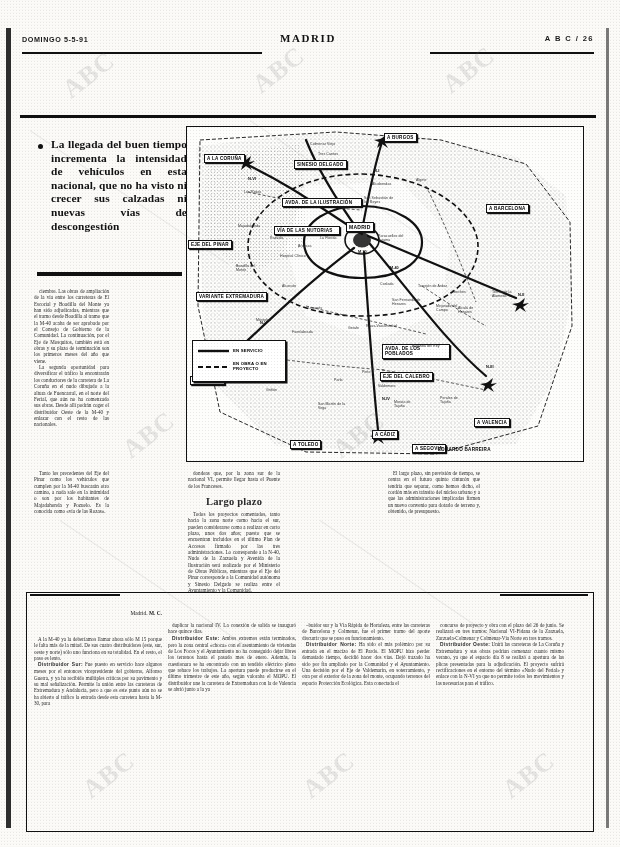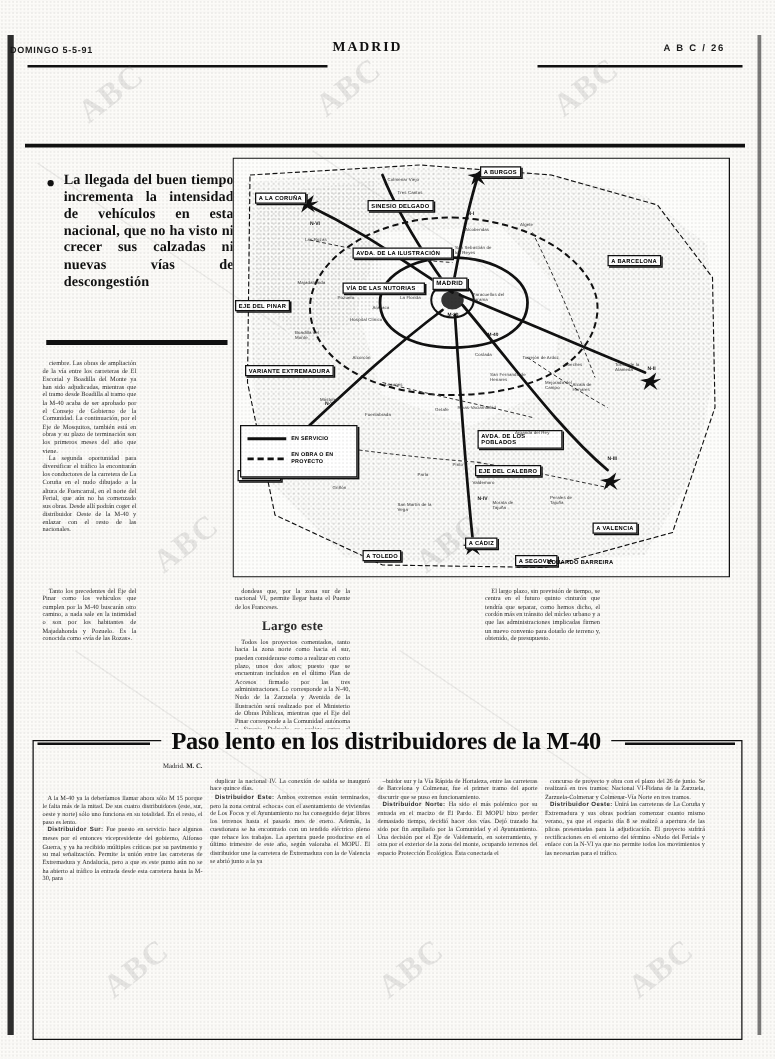--- a/index.html
+++ b/index.html
@@ -13,21 +13,21 @@
     position:absolute;inset:0;
     background:
       repeating-linear-gradient(0deg, rgba(0,0,0,0.012) 0px, rgba(0,0,0,0.012) 1px, rgba(0,0,0,0) 1px, rgba(0,0,0,0) 3px),
       #fcfbf8;
   }
   
   .spine{position:absolute;left:6px;top:28px;width:5px;height:800px;background:#111;opacity:.88;}
   .spine2{position:absolute;left:606px;top:28px;width:3px;height:800px;background:#111;opacity:.55;}
 
   
-  .masthead{position:absolute;left:8px;top:30px;width:572px;height:26px;}
+  .masthead{position:absolute;left:22px;top:30px;width:572px;height:26px;}
   .mast-date{position:absolute;left:0;top:5px;font-size:7.2px;letter-spacing:.6px;font-family:"Liberation Sans",sans-serif;font-weight:bold;color:#1a1a1a;}
   .mast-title{position:absolute;left:0;right:0;top:2px;text-align:center;font-size:11px;font-weight:bold;letter-spacing:1.6px;color:#111;}
   .mast-folio{position:absolute;right:0;top:4px;font-size:7.6px;font-weight:bold;letter-spacing:1.4px;font-family:"Liberation Sans",sans-serif;}
   .mast-rule-l{position:absolute;left:22px;top:52px;width:240px;height:2px;background:#111;}
   .mast-rule-r{position:absolute;left:430px;top:52px;width:164px;height:2px;background:#111;}
 
   
   .headline{
     position:absolute;left:20px;top:62px;width:580px;
     font-size:35px;line-height:40px;font-weight:bold;
@@ -146,21 +146,21 @@
   <div class="colbox c1">
     <p>ciembre. Las obras de ampliación de la vía entre los carreteras de El Escorial y Boadilla del Monte ya han sido adjudicadas, mientras que el tramo desde Boadilla al tramo que la M-40 acaba de ser aprobado por el Consejo de Gobierno de la Comunidad. La continuación, por el Eje de Mosquitos, también está en obras y su plazo de terminación son los primeros meses del año que viene.</p>
     <p>La segunda oportunidad para diversificar el tráfico la encontrarán los conductores de la carretera de La Coruña en el nudo dibujado a la altura de Fuencarral, en el norte del Ferial, que aún no ha comenzado sus obras. Desde allí podrán coger el distribuidor Oeste de la M-40 y enlazar con el resto de las nacionales.</p>
   </div>
   <div class="colbox c2">
     <p>Tanto los precedentes del Eje del Pinar como los vehículos que cumplen por la M-40 buscarán otro camino, a nada sale en la intimidad o son por los habitantes de Majadahonda y Pozuelo. Es la conocida como «vía de las Rozas».</p>
   </div>
 
   <div class="colbox mc1">
     <p>dondeas que, por la zona sur de la nacional VI, permite llegar hasta el Puente de los Franceses.</p>
-    <div class="sub-h">Largo este</div>
+    <div class="sub-h">Largo plazo</div>
     <p>Todos los proyectos comentados, tanto hacia la zona norte como hacia el sur, pueden considerarse como a realizar en corto plazo, unos dos años; puesto que se encuentran incluidos en el último Plan de Accesos firmado por las tres administraciones. Lo corresponde a la N-40, Nudo de la Zarzuela y Avenida de la Ilustración será realizado por el Ministerio de Obras Públicas, mientras que el Eje del Pinar corresponde a la Comunidad autónoma y Sinesio Delgado se realiza entre el Ayuntamiento y la Comunidad.</p>
   </div>
   <div class="colbox mc3">
     <p>El largo plazo, sin previsión de tiempo, se centra en el futuro quinto cinturón que tendría que separar, como hemos dicho, el cordón más en tránsito del núcleo urbano y a que las administraciones implicadas firmen un nuevo convenio para dotarlo de terreno y, obtenido, de presupuesto.</p>
   </div>
 
   <div class="map">
     <div class="map-frame"></div>
 
     <svg class="mapstipple" viewBox="0 0 398 336" preserveAspectRatio="none">
@@ -291,23 +291,20 @@
         <line x1="5" y1="26" x2="36" y2="26" stroke="#111" stroke-width="2.2" stroke-dasharray="5,3"></line>
       </svg>
       <div class="leg-row" style="left:40px;top:7px;">EN SERVICIO</div>
       <div class="leg-row" style="left:40px;top:20px;width:50px;line-height:5.4px;">EN OBRA O EN PROYECTO</div>
     </div>
   </div>
 
   <div class="sec-box"></div>
   <div class="sec-rule-l"></div>
   <div class="sec-rule-r"></div>
-  <div class="sec-head">
-    <span class="t">Paso lento en los distribuidores de la M-40</span>
-  </div>
 
   <div class="byline">
     <span class="city">Madrid.</span>
     <span>M. C.</span>
   </div>
 
   <div class="bcol b1" style="top:636px;">
     <p>A la M-40 ya la deberíamos llamar ahora sólo M 15 porque le falta más de la mitad. De sus cuatro distribuidores (este, sur, oeste y norte) sólo uno funciona en su totalidad. En el resto, el paso es lento.</p>
     <p>
       <span class="sh">Distribuidor Sur:</span>

